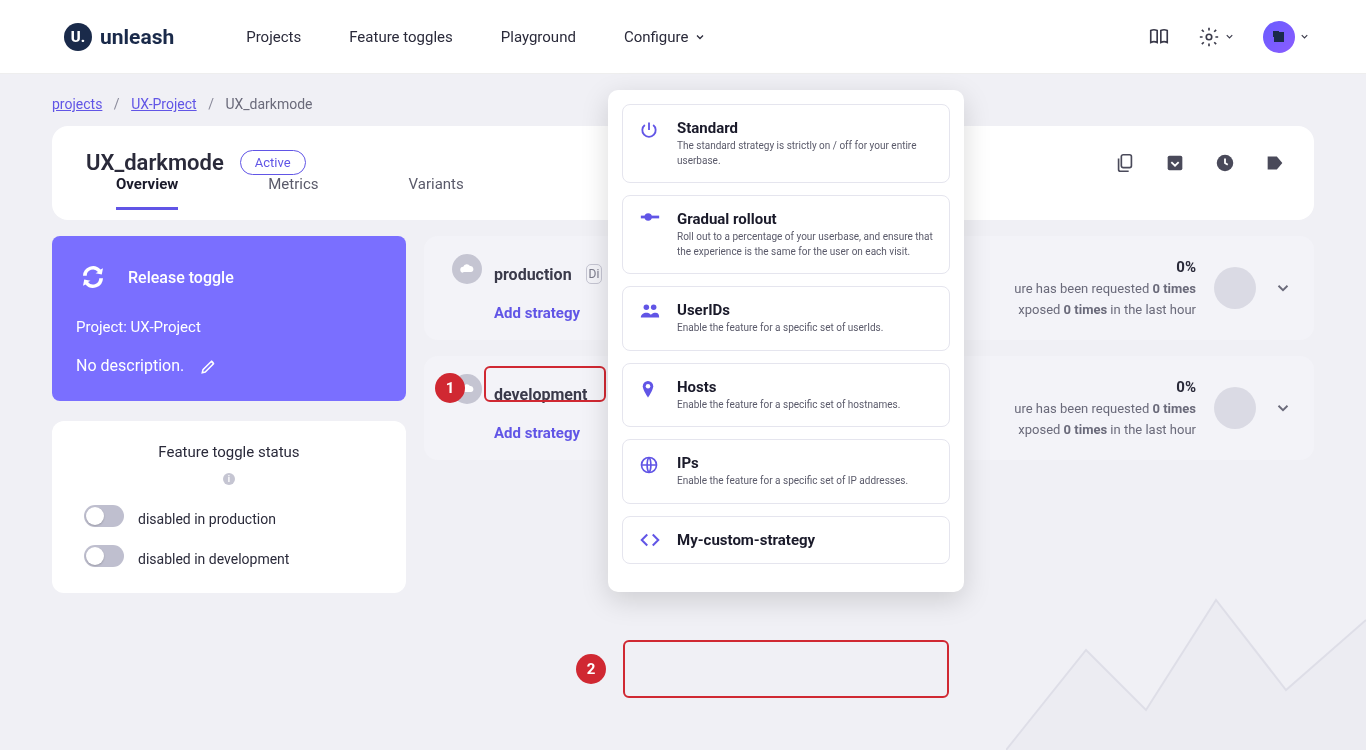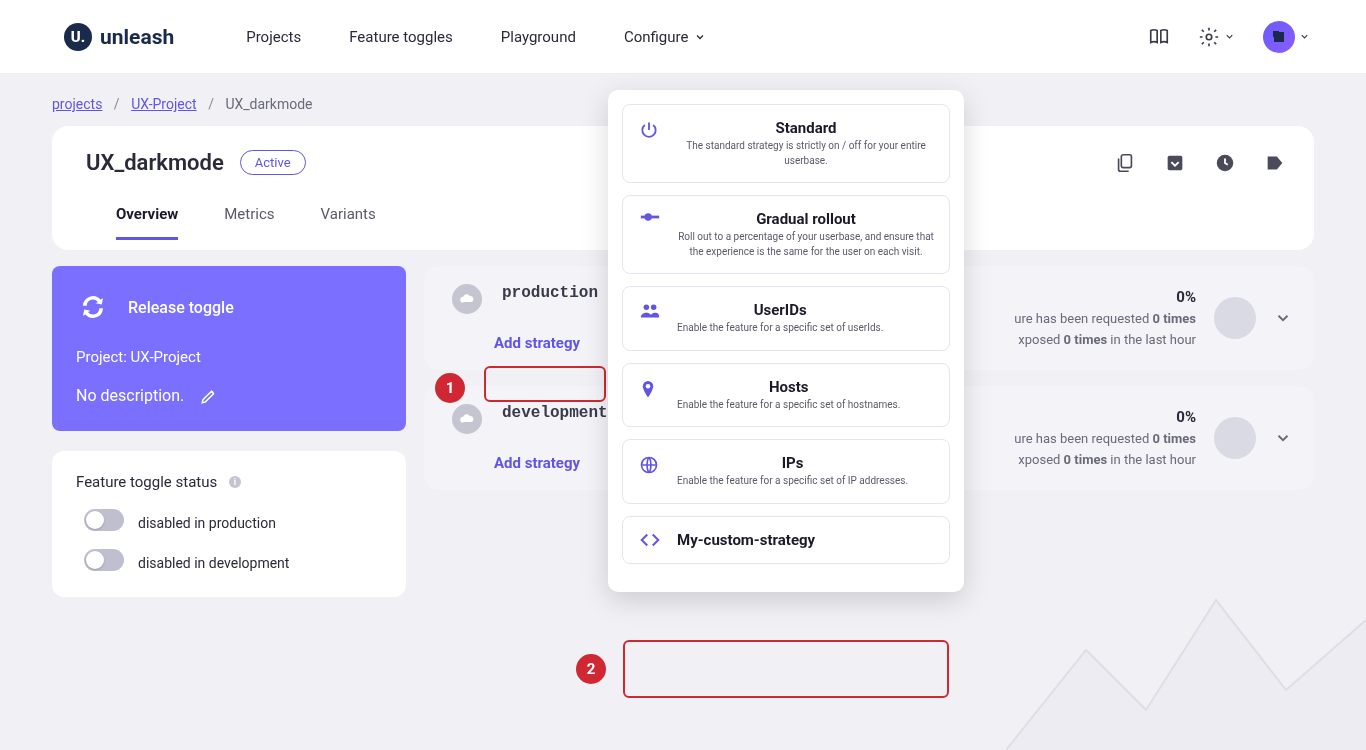--- a/index.html
+++ b/index.html
@@ -60,21 +60,21 @@
   }
   .card-header { display: flex; align-items: center; }
   .feat-name { font-size: 22px; font-weight: 600; }
   .badge {
     margin-left: 16px; border: 1.5px solid #6155e6; color: #6155e6;
     border-radius: 20px; padding: 4px 14px; font-size: 13px;
   }
   .header-icons { margin-left: auto; display: flex; gap: 28px; }
   .hicon { width: 22px; height: 22px; color: #4a4a5a; cursor: pointer; }
 
-  .tabs { display: flex; gap: 46px; margin-top: 30px; margin-left: 30px; }
+  .tabs { display: flex; gap: 90px; margin-left: 30px; }
   .tab { font-size: 15px; color: #5a5a6a; padding-bottom: 14px; cursor: pointer; }
   .tab.active { color: #1a1a2a; font-weight: 700; border-bottom: 3px solid #6155e6; }
 
   
   .content {
     margin: 16px 52px 0 52px;
     display: flex;
     gap: 18px;
   }
   .sidebar { width: 354px; display: flex; flex-direction: column; gap: 20px; }
@@ -86,21 +86,21 @@
   }
   .release-row1 { display: flex; align-items: center; gap: 18px; font-size: 16px; font-weight: 500; }
   .sync-icon { width: 34px; height: 34px; display:flex; align-items:center; justify-content:center; }
   .panel-release p { margin-top: 24px; font-size: 15px; }
   .panel-release .desc { margin-top: 20px; display: flex; align-items: center; gap: 16px; }
 
   .panel-status {
     background: #fff; border-radius: 12px;
     padding: 22px 24px 26px 24px;
   }
-  .status-title { display: flex; align-items: center; gap: 10px; font-size: 15px; }
+  .status-title { display: flex; align-items: center; gap: 10px; font-size: 15px; flex-direction: column; }
   .status-row { display: flex; align-items: flex-end; gap: 14px; margin-top: 18px; font-size: 14px; padding-left: 8px; }
   .switch {
     width: 40px; height: 22px; border-radius: 11px; background: #bfbfcf;
     position: relative;
   }
   .switch::after {
     content: ""; position: absolute; left: 2px; top: 2px;
     width: 18px; height: 18px; background: #fff; border-radius: 50%;
     box-shadow: 0 1px 2px rgba(0,0,0,.2);
   }
@@ -108,21 +108,21 @@
   .envs { flex: 1; display: flex; flex-direction: column; gap: 16px; }
   .env {
     background: #f3f3f8; border-radius: 14px;
     padding: 18px 22px 18px 28px;
     display: grid;
     grid-template-columns: auto 1fr auto auto auto;
     align-items: center;
     gap: 18px;
     position: relative;
   }
-  .env-head { display: flex; align-items: flex-start; gap: 20px; grid-column: 1; font-family: Liberation Mono, monospace; }
+  .env-head { display: flex; align-items: flex-end; gap: 12px; grid-column: 1; }
   .cloud {
     width: 30px; height: 30px; border-radius: 50%; background: #c5c5d2;
     display:flex; align-items:center; justify-content:center;
   }
   .env-name { font-weight: 700; font-size: 16px; color: #3a3a4a; }
   .env-dis {
     border: 1px solid #c5c5d2; border-radius: 5px; padding: 2px 2px;
     font-size: 12px; color: #7a7a8a; margin-left: 2px;
   }
   .env .add-strat {
@@ -156,21 +156,21 @@
   .dropdown {
     position: absolute; left: 608px; top: 90px; width: 356px;
     background: #fff; border-radius: 10px;
     box-shadow: 0 8px 28px rgba(0,0,0,.15);
     padding: 14px 14px 20px 14px;
     z-index: 50;
   }
   .dd-item {
     border: 1px solid #e5e5ee; border-radius: 8px;
     padding: 14px 14px 14px 16px; margin-bottom: 12px;
-    display: flex; gap: 16px; cursor: pointer; text-align: center;
+    display: flex; gap: 16px; cursor: pointer;
   }
   .dd-item:last-child { margin-bottom: 8px; }
   .dd-icon { width: 22px; flex-shrink: 0; color: #6155e6; margin-top: 1px; }
   .dd-title { font-weight: 700; font-size: 15px; color: #1a1a2a; }
   .dd-desc { font-size: 10px; color: #5a5a6a; margin-top: 2px; line-height: 1.45; }
 
   svg { display: block; }
 
   
   .mountain {

